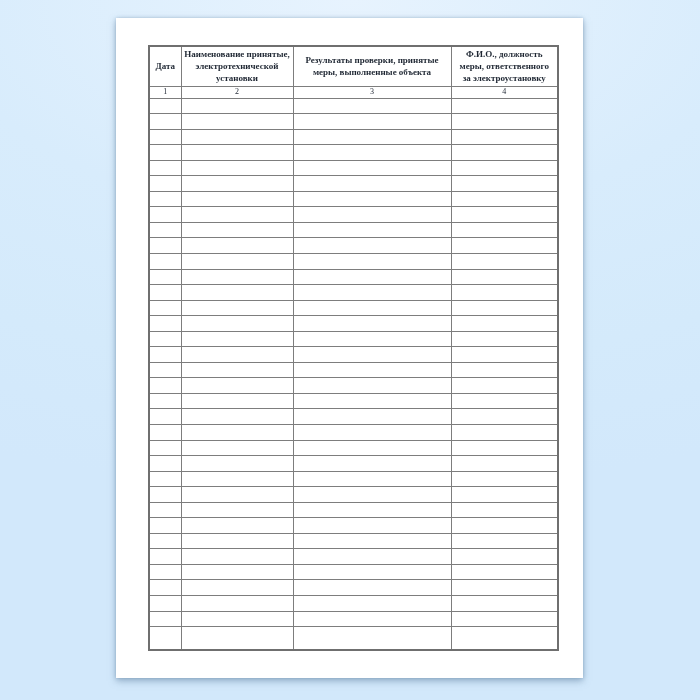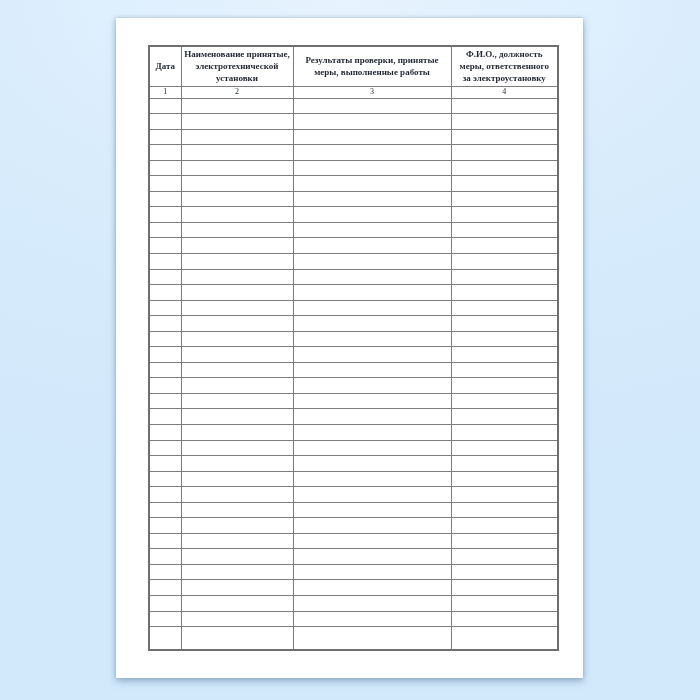--- a/index.html
+++ b/index.html
@@ -76,21 +76,21 @@
         <col style="width:158px">
         <col style="width:107px">
       </colgroup>
       <thead>
         <tr class="header-row">
           <th>Дата</th>
           <th>Наименование принятые,
 электротехнической
 установки</th>
           <th>Результаты проверки, принятые
-меры, выполненные работы</th>
+меры, выполненные объекта</th>
           <th>Ф.И.О., должность
 меры, ответственного
 за электроустановку</th>
         </tr>
         <tr class="number-row">
           <td>1</td>
           <td>2</td>
           <td>3</td>
           <td>4</td>
         </tr>

